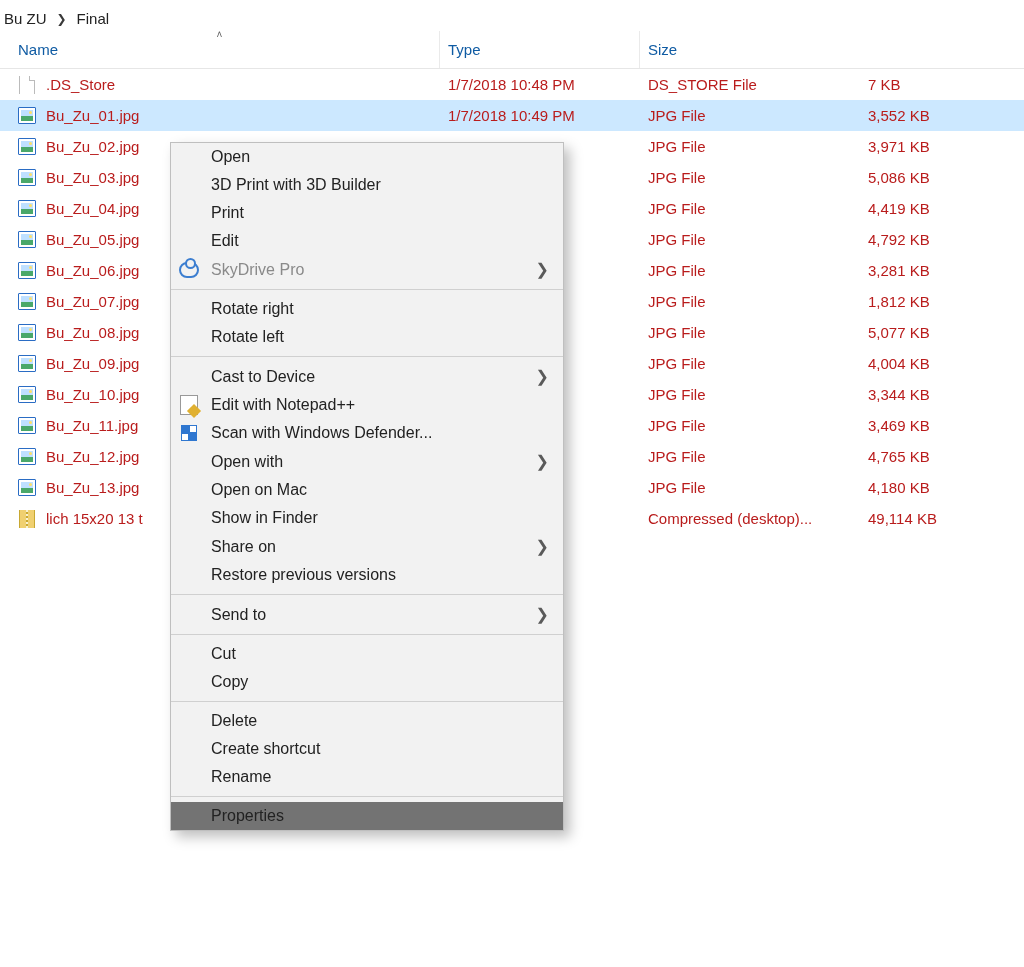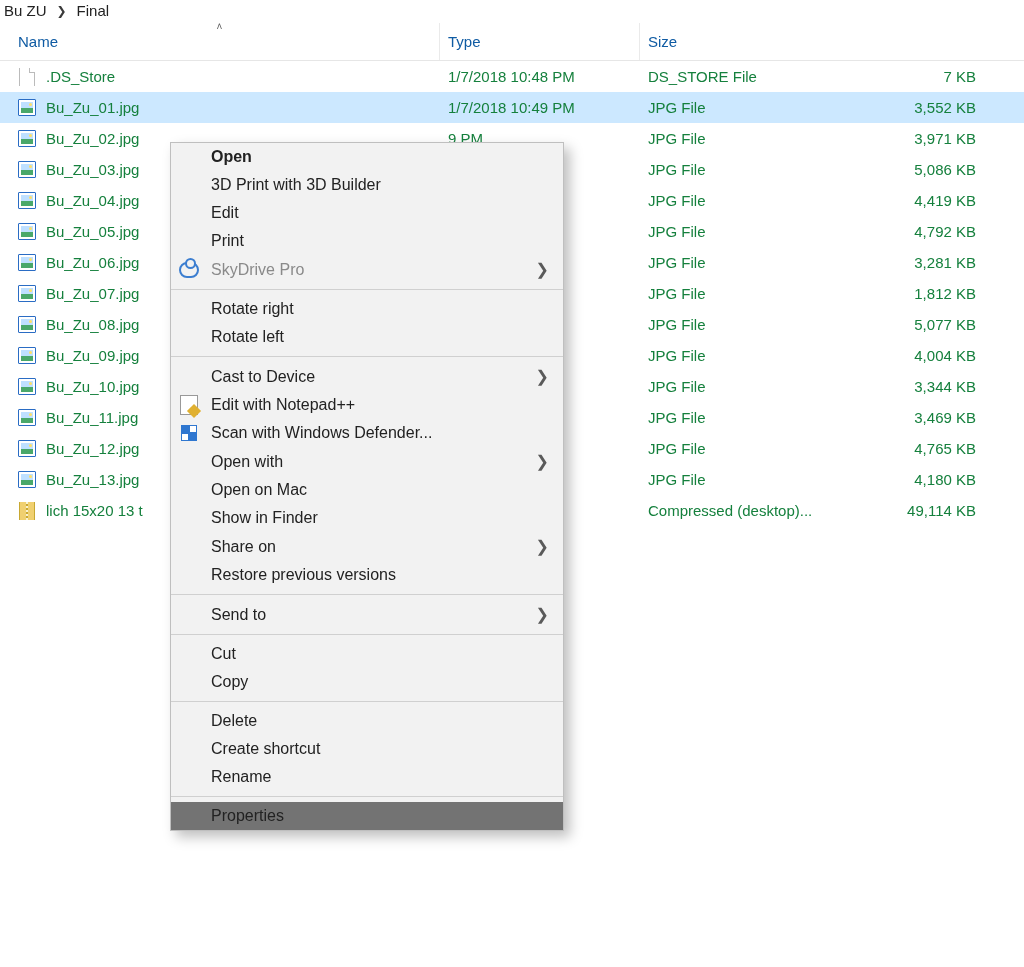--- a/index.html
+++ b/index.html
@@ -1,43 +1,43 @@
 <!DOCTYPE html>
 <html><head>
 <meta charset="utf-8">
 <style>
   html,body{margin:0;padding:0;font-family:"Segoe UI","Helvetica Neue",Arial,sans-serif;font-size:15px;color:#1a1a1a;background:#fff;width:1024px;height:967px;overflow:hidden}
-  .breadcrumb{display:flex;align-items:center;gap:10px;padding:2px 4px 4px 4px;font-size:15px;color:#222}
+  .breadcrumb{display:flex;align-items:center;gap:10px;padding:10px 4px 4px 4px;font-size:15px;color:#222}
   .breadcrumb .chev{color:#3a3a3a;font-size:12px}
   .header{display:grid;grid-template-columns:440px 200px 220px 1fr;align-items:center;border-bottom:1px solid #e6e6e6;color:#0f5ba3;font-size:15px}
   .header .hcell{padding:10px 8px;border-right:1px solid #eaeaea;position:relative;display:flex;align-items:center;gap:6px}
   .header .hcell:last-child{border-right:none}
   .header .sort{margin-left:auto;margin-right:auto;position:absolute;left:50%;top:-1px;transform:translateX(-50%);color:#5a5a5a;font-size:10px;line-height:10px}
   .rows{}
-  .row{display:grid;grid-template-columns:440px 200px 220px 1fr;align-items:center;height:31px;color:#15803d}
+  .row{display:grid;grid-template-columns:440px 200px 220px 1fr;align-items:center;height:31px;color:#b91c1c}
   .row[data-selected]{background:#cce8ff}
   .cell{padding:0 8px;white-space:nowrap;overflow:hidden;text-overflow:ellipsis}
-  .cell.size{text-align:right;padding-right:48px}
+  .cell.size{text-align:left;padding-right:48px}
   .name{padding-left:18px;display:flex;align-items:center;gap:10px}
   .name .lbl{flex:0 1 auto}
   
   .ico{width:18px;height:18px;display:inline-flex;align-items:center;justify-content:center}
   .file-blank{width:14px;height:18px;border:1px solid #bbb;background:#fff;position:relative}
   .file-blank:before{content:"";position:absolute;top:-1px;right:-1px;width:5px;height:5px;background:#fff;border-left:1px solid #bbb;border-bottom:1px solid #bbb}
   .file-img{width:18px;height:15px;border:1px solid #2a6cc4;background:#fff;position:relative;border-radius:1px}
   .file-img:before{content:"";position:absolute;left:2px;top:2px;right:2px;bottom:2px;background:linear-gradient(180deg,#bfe0ff 0 55%,#4aa86a 55% 100%)}
   .file-img:after{content:"";position:absolute;width:3px;height:3px;background:#ffe066;border-radius:50%;top:3px;right:3px}
   .file-zip{width:14px;height:18px;background:#f0d070;border:1px solid #c8a832;position:relative}
   .file-zip:before{content:"";position:absolute;left:50%;top:0;bottom:0;width:2px;background:repeating-linear-gradient(#f8f2d2 0 2px,#c8a832 2px 4px);transform:translateX(-50%)}
   
   .ctx{position:absolute;left:170px;top:142px;width:392px;background:#f2f2f2;border:1px solid #bfbfbf;box-shadow:6px 6px 12px rgba(0,0,0,.25);font-size:16px;color:#222}
   .ctx .item{display:flex;align-items:center;gap:10px;padding:5px 14px 5px 40px;position:relative}
   .ctx .item .icon{position:absolute;left:8px;width:20px;height:20px;display:flex;align-items:center;justify-content:center}
   .ctx .item .arrow{margin-left:auto;color:#5a5a5a;font-size:16px}
-  .ctx .item.bold{font-weight:700}
+  .ctx .item.bold{font-weight:400}
   .ctx .sep{height:1px;background:#d0d0d0;margin:5px 0}
   .ctx .item.hover{background:#737373}
   
   .cloud-icon{width:18px;height:12px;border:2px solid #3c7ed0;border-radius:8px 8px 8px 8px/8px 8px 8px 8px;position:relative}
   .cloud-icon:before{content:"";position:absolute;width:7px;height:7px;border:2px solid #3c7ed0;border-radius:50%;top:-6px;left:4px;background:#f2f2f2}
   .npp-icon{width:16px;height:18px;background:#fff;border:1px solid #999;position:relative}
   .npp-icon:after{content:"";position:absolute;right:-2px;bottom:-2px;width:10px;height:10px;background:#e0b030;transform:rotate(45deg)}
   .shield-icon{width:16px;height:16px;display:grid;grid-template-columns:1fr 1fr;grid-template-rows:1fr 1fr}
   .shield-icon span:nth-child(1){background:#2f77d0}
   .shield-icon span:nth-child(2){background:#fff;border:1px solid #2f77d0;box-sizing:border-box}
@@ -235,24 +235,24 @@
   </div>
 
 <div class="ctx">
   <div class="item bold">
       <span>Open</span>
     </div>
   <div class="item">
       <span>3D Print with 3D Builder</span>
     </div>
   <div class="item">
+      <span>Print</span>
+    </div>
+  <div class="item">
       <span>Edit</span>
-    </div>
-  <div class="item">
-      <span>Print</span>
     </div>
   <div class="item" style="color:#8a8a8a">
     <span class="icon">
         <span class="cloud-icon"></span>
       </span>
     <span>SkyDrive Pro</span>
     <span class="arrow">❯</span>
   </div>
   <div class="sep"></div>
   <div class="item">

